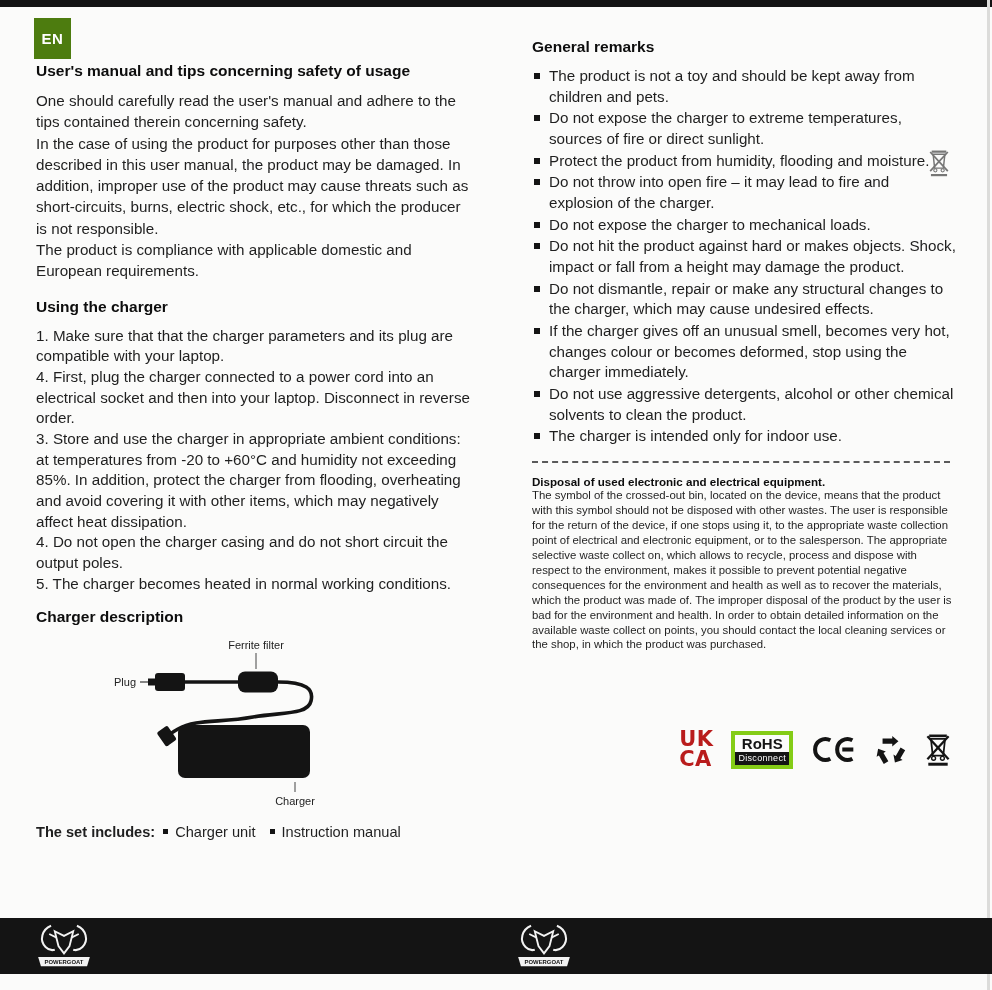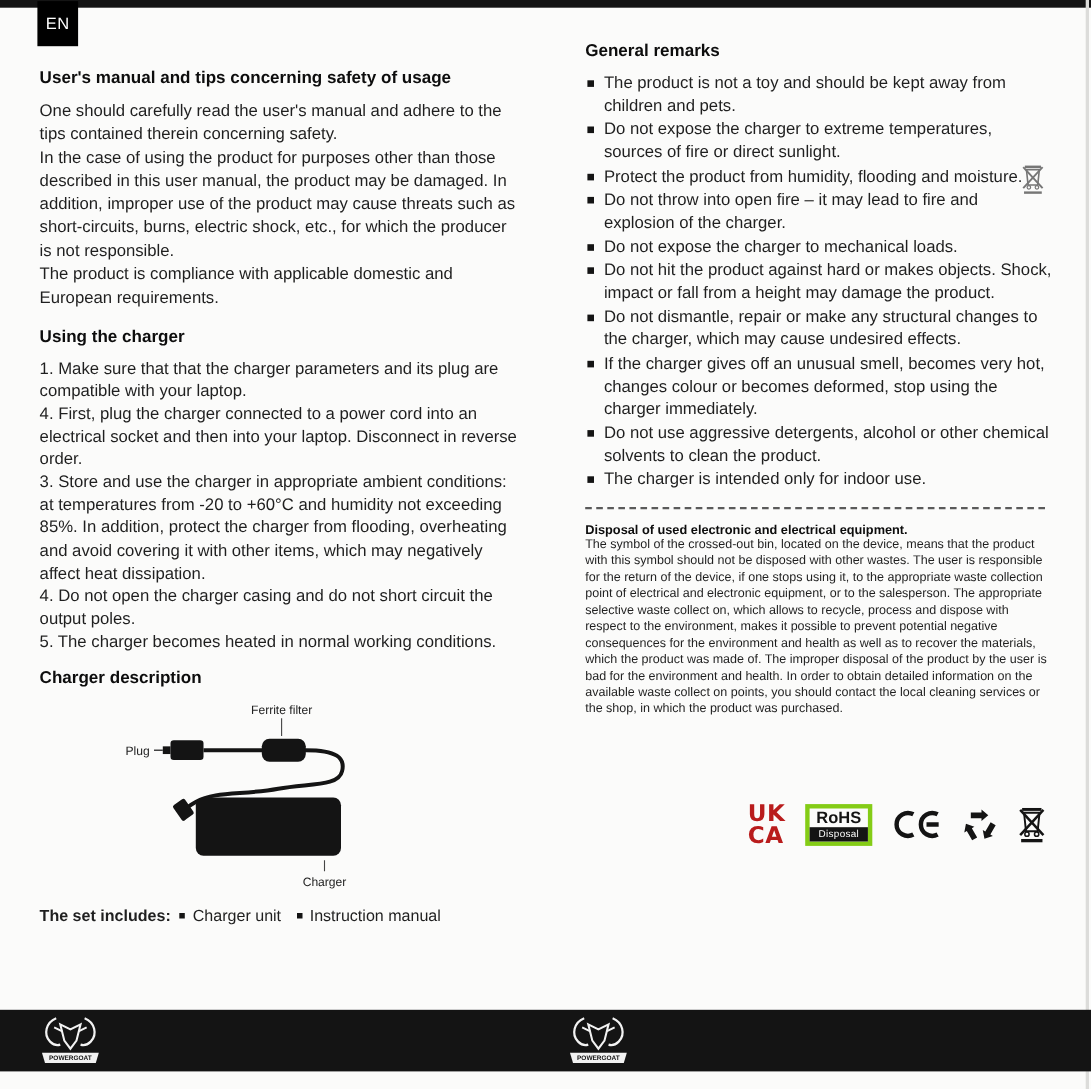--- a/index.html
+++ b/index.html
@@ -7,22 +7,22 @@
   body {
     position:relative;
     background:#fbfbfa;
     font-family:"Liberation Sans", sans-serif;
     color:#1f1f1f;
     overflow:hidden;
   }
   .topbar { position:absolute; top:0; left:0; width:992px; height:7px; background:#141414; }
   .page-edge { position:absolute; top:0; right:2px; width:3px; height:990px; background:#dcdcda; }
   .lang-badge {
-    position:absolute; top:1px; left:34px; width:37px; height:41px;
-    background:#000000; color:#ffffff; font-weight:normal; font-size:15px;
+    position:absolute; top:18px; left:34px; width:37px; height:41px;
+    background:#4d7c0f; color:#ffffff; font-weight:bold; font-size:15px;
     display:flex; align-items:center; justify-content:center; letter-spacing:.5px;
   }
   .col-left  { position:absolute; left:36px;  top:62px; width:436px; }
   .col-right { position:absolute; left:532px; top:38px; width:424px; }
 
   .sec-heading { font-size:15.5px; font-weight:bold; color:#0d0d0d; margin-bottom:10px; }
   .body-text { font-size:15.2px; line-height:1.4; white-space:pre-line; }
   .num-item { font-size:15.2px; line-height:1.36; }
   .mt16 { margin-top:16px; }
   .mt14 { margin-top:14px; }
@@ -176,21 +176,21 @@
   <div class="fine-heading">Disposal of used electronic and electrical equipment.</div>
   <div class="fine-text">The symbol of the crossed-out bin, located on the device, means that the product with this symbol should not be disposed with other wastes. The user is responsible for the return of the device, if one stops using it, to the appropriate waste collection point of electrical and electronic equipment, or to the salesperson. The appropriate selective waste collect on, which allows to recycle, process and dispose with respect to the environment, makes it possible to prevent potential negative consequences for the environment and health as well as to recover the materials, which the product was made of. The improper disposal of the product by the user is bad for the environment and health. In order to obtain detailed information on the available waste collect on points, you should contact the local cleaning services or the shop, in which the product was purchased.</div>
 
   <div class="marks-row">
     <div class="ukca">
       <div>UK</div>
       <div>CA</div>
     </div>
     <div class="rohs">
       <div class="rohs-top">RoHS</div>
-      <div class="rohs-bottom">Disposal</div>
+      <div class="rohs-bottom">Disconnect</div>
     </div>
     <svg width="46" height="29" viewBox="0 0 50 30">
       <g fill="none" stroke="#141414" stroke-width="4.4">
         <path d="M21 5 A11.3 11.3 0 1 0 21 25"></path>
         <path d="M45 5 A11.3 11.3 0 1 0 45 25"></path>
         <line x1="34" y1="15" x2="46" y2="15"></line>
       </g>
     </svg>
     <svg width="31" height="30" viewBox="0 0 34 34">
       <g transform="translate(17,18)" fill="#141414">

